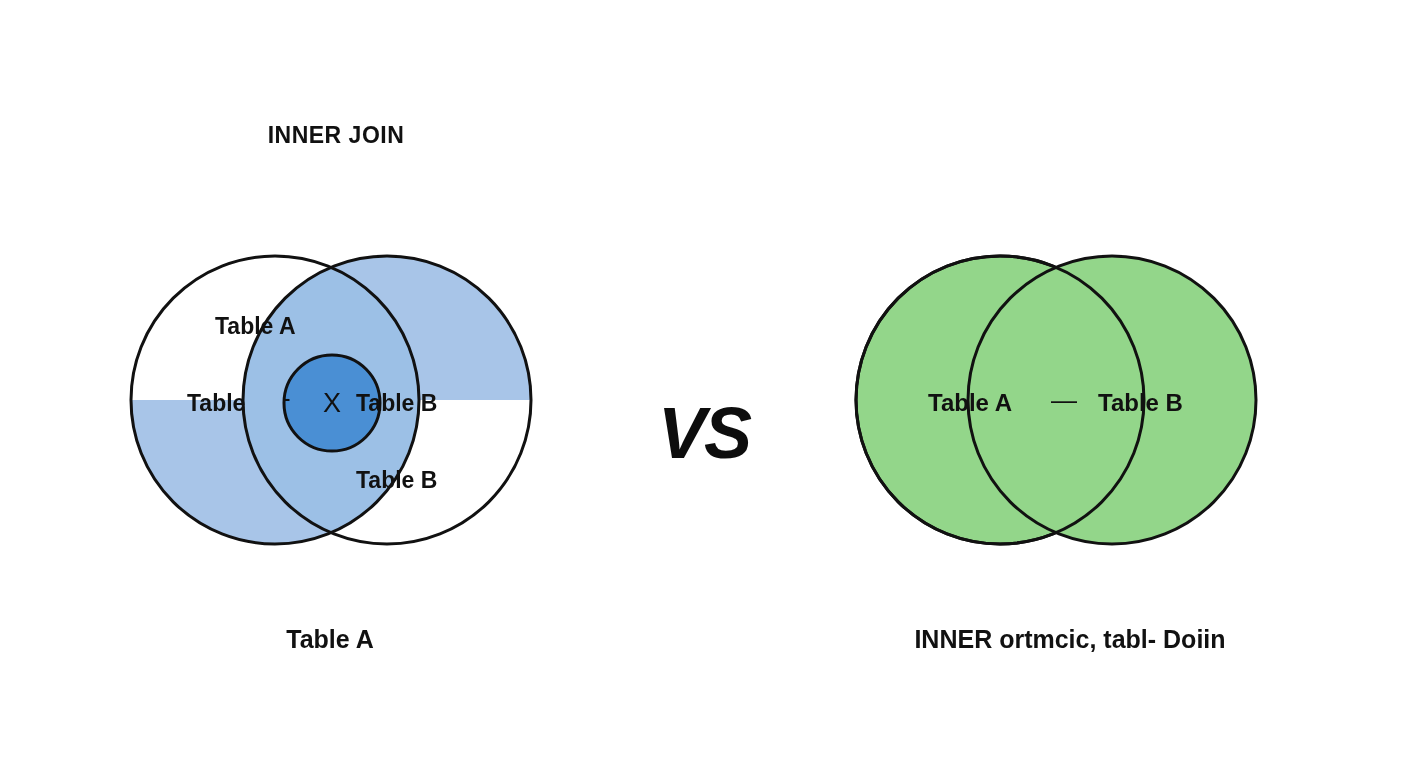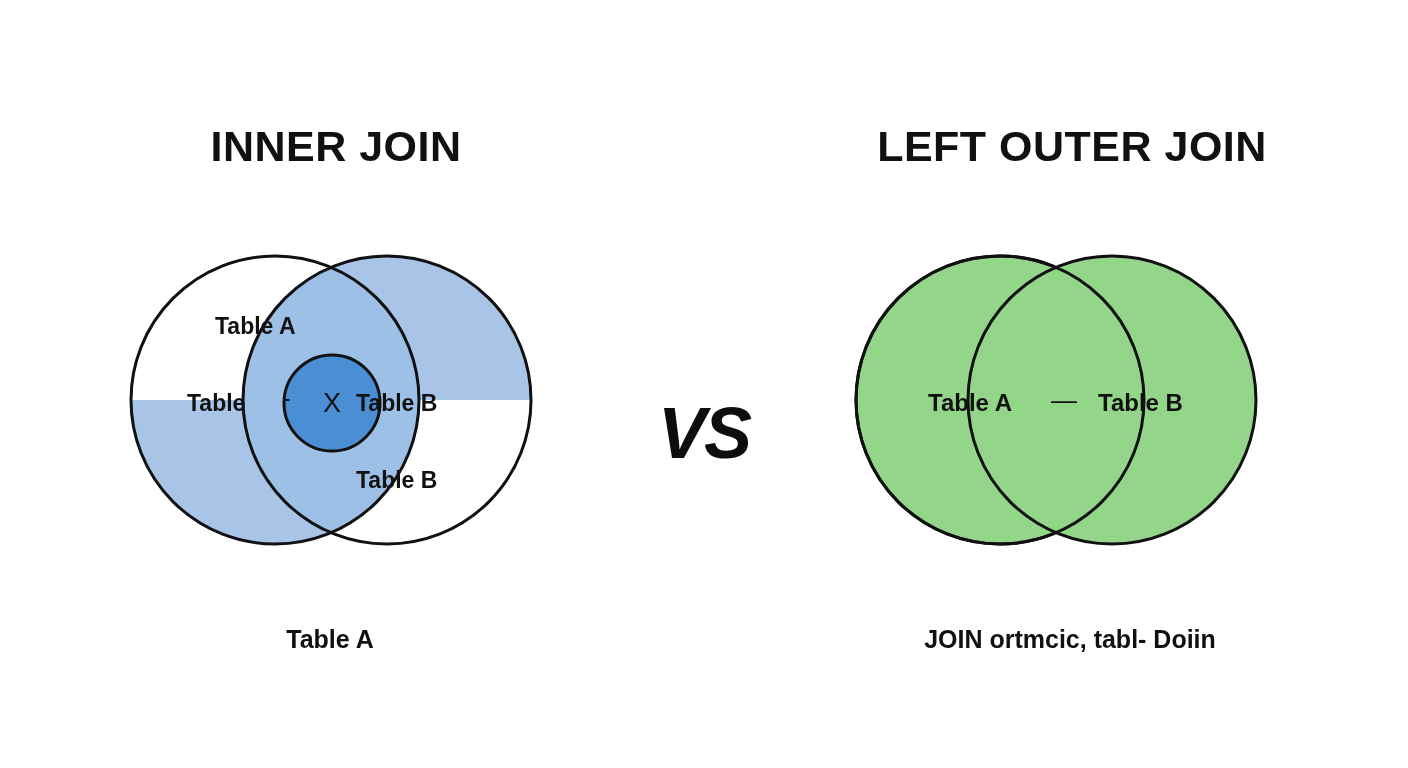--- a/index.html
+++ b/index.html
@@ -19,21 +19,21 @@
 
   .canvas {
     position: relative;
     width: 1408px;
     height: 768px;
   }
 
   
   .panel-title {
     position: absolute;
-    font-size: 43px;
+    font-size: 23px;
     font-weight: bold;
     letter-spacing: 0.5px;
     color: #111111;
     text-align: center;
     white-space: nowrap;
     user-select: none;
   }
   #title-left  { left: 0;   top: 122px; width: 672px; }
   #title-right { left: 736px; top: 122px; width: 672px; }
 
@@ -91,21 +91,20 @@
   #caption-left  { left: 130px;  width: 400px; }
   #caption-right { left: 855px;  width: 430px; }
 </style>
 </head>
 <body>
 
 <div class="canvas">
 
   <div class="panel-title" id="title-left">INNER JOIN</div>
 
-  <div class="panel-title" id="title-right">LEFT OUTER JOIN</div>
 
   <div class="venn" id="venn-left">
     <svg width="420" height="345" viewBox="0 0 420 345" xmlns="http://www.w3.org/2000/svg">
       <defs>
 
         <clipPath id="clipA">
           <circle cx="145" cy="172" r="144"></circle>
         </clipPath>
         <clipPath id="clipB">
           <circle cx="257" cy="172" r="144"></circle>
@@ -169,15 +168,15 @@
       <text class="venn-text right-label" x="73" y="177">Table A</text>
 
       <text class="venn-text dash-label" x="196" y="174">—</text>
 
       <text class="venn-text right-label" x="243" y="177">Table B</text>
     </svg>
   </div>
 
   <div class="caption" id="caption-left">Table A</div>
 
-  <div class="caption" id="caption-right">JOIN ortmcic, tabl- Doiin</div>
+  <div class="caption" id="caption-right">INNER ortmcic, tabl- Doiin</div>
 
 </div>
 
 </body></html>

